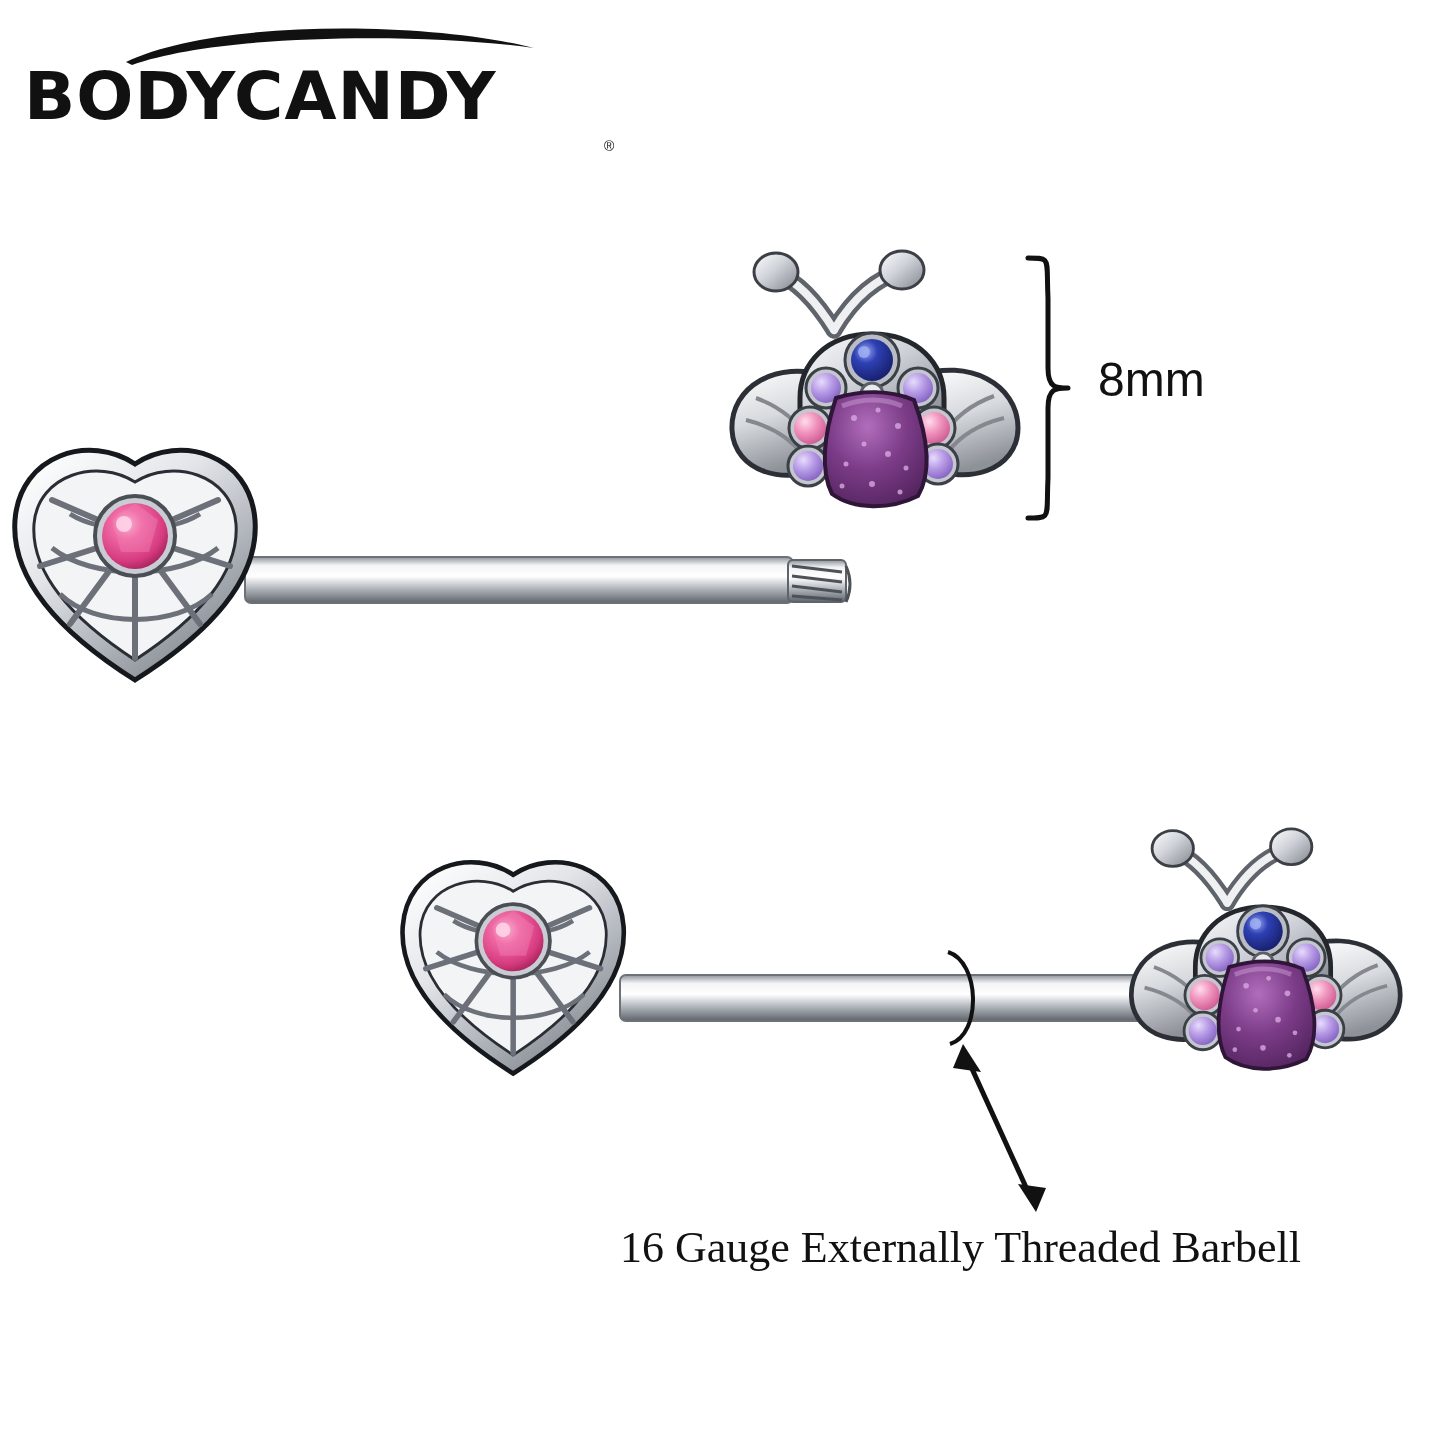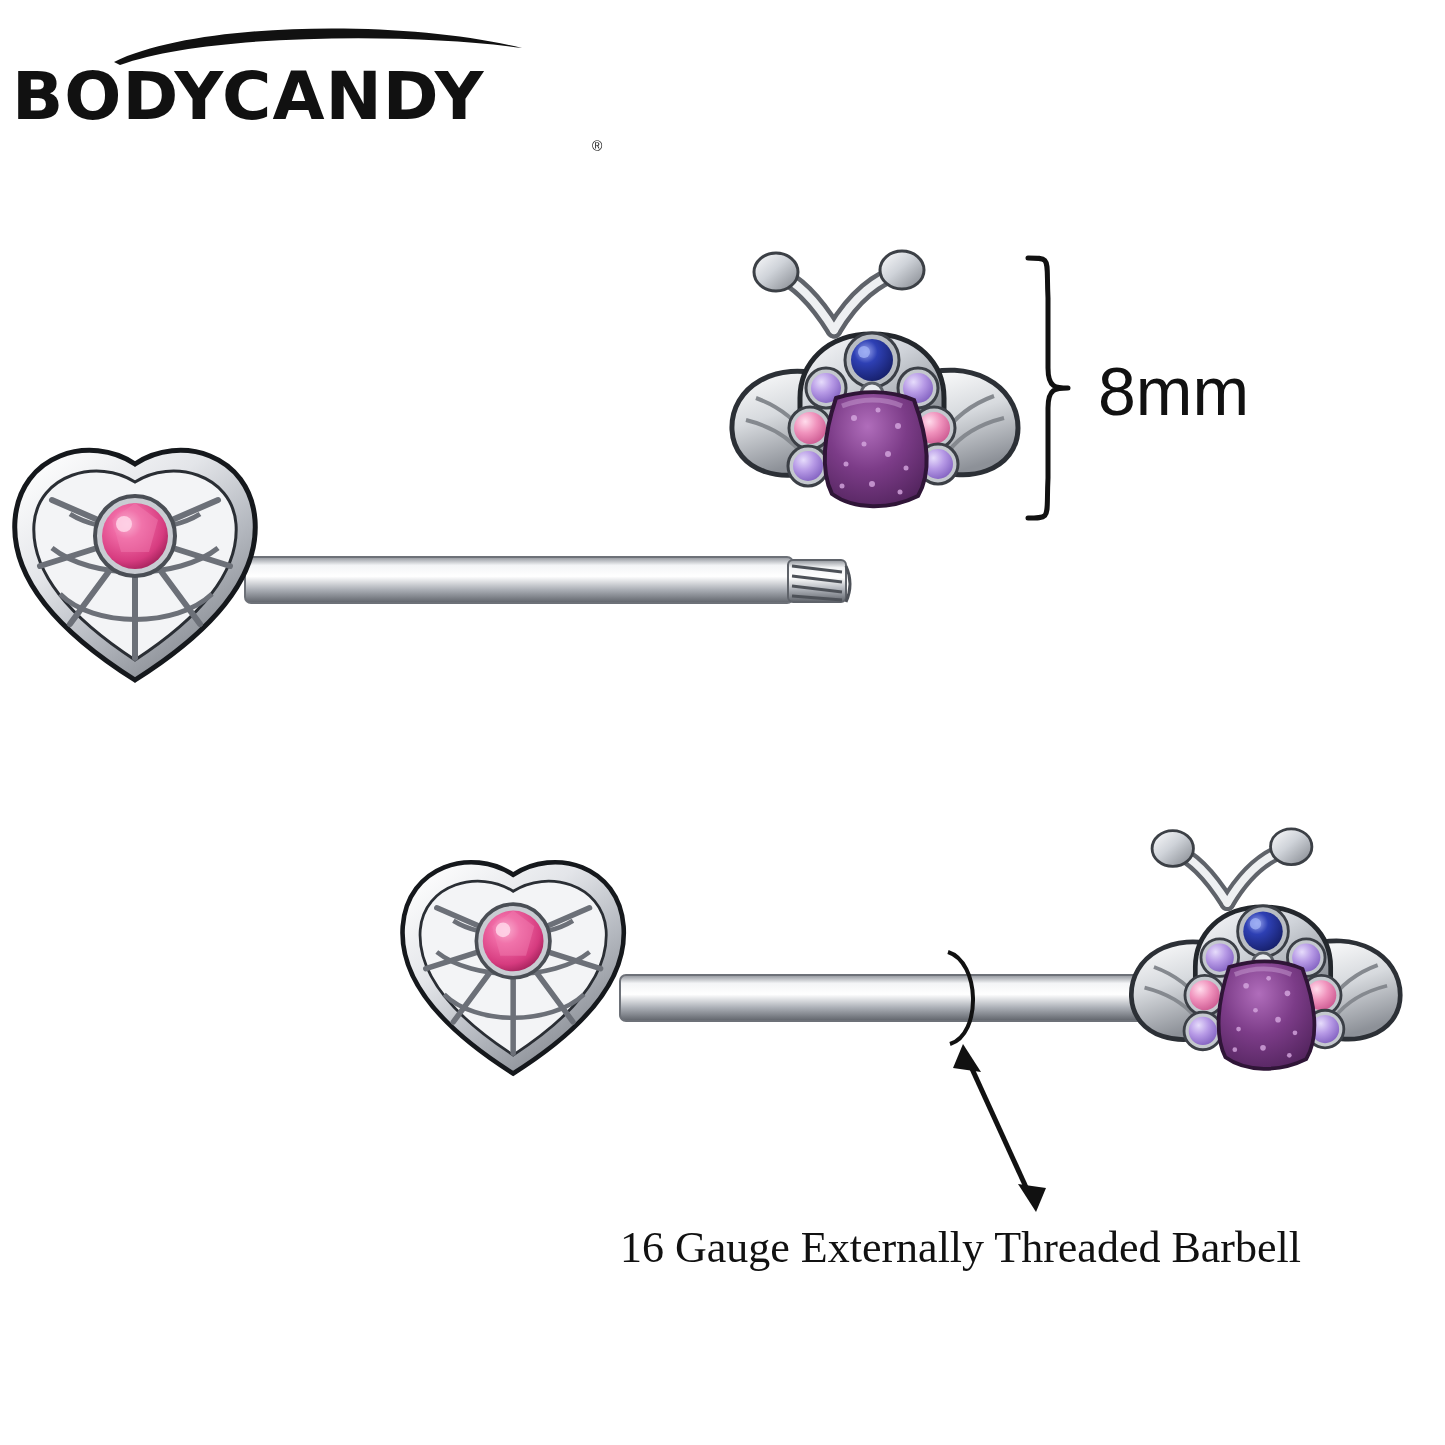--- a/index.html
+++ b/index.html
@@ -11,21 +11,21 @@
     width: 1445px;
     height: 1445px;
     position: relative;
     overflow: hidden;
     font-family: "Liberation Sans", sans-serif;
   }
 
   
   #logo {
     position: absolute;
-    left: 0;
+    left: 12px;
     top: 18px;
     width: 640px;
     height: 140px;
   }
   #logo .brand-top {
     position: absolute;
     left: 12px;
     top: 40px;
     font-family: "DejaVu Sans", sans-serif;
     font-size: 66px;
@@ -59,21 +59,21 @@
     left: 110px;
     top: 0px;
   }
 
   
   .measure-label {
     position: absolute;
     left: 1098px;
     top: 352px;
     font-family: "Liberation Sans", sans-serif;
-    font-size: 68px;
+    font-size: 48px;
     color: #111111;
     letter-spacing: 0px;
   }
   .gauge-label {
     position: absolute;
     left: 620px;
     top: 1222px;
     font-family: "Liberation Serif", serif;
     font-size: 44px;
     color: #111111;

